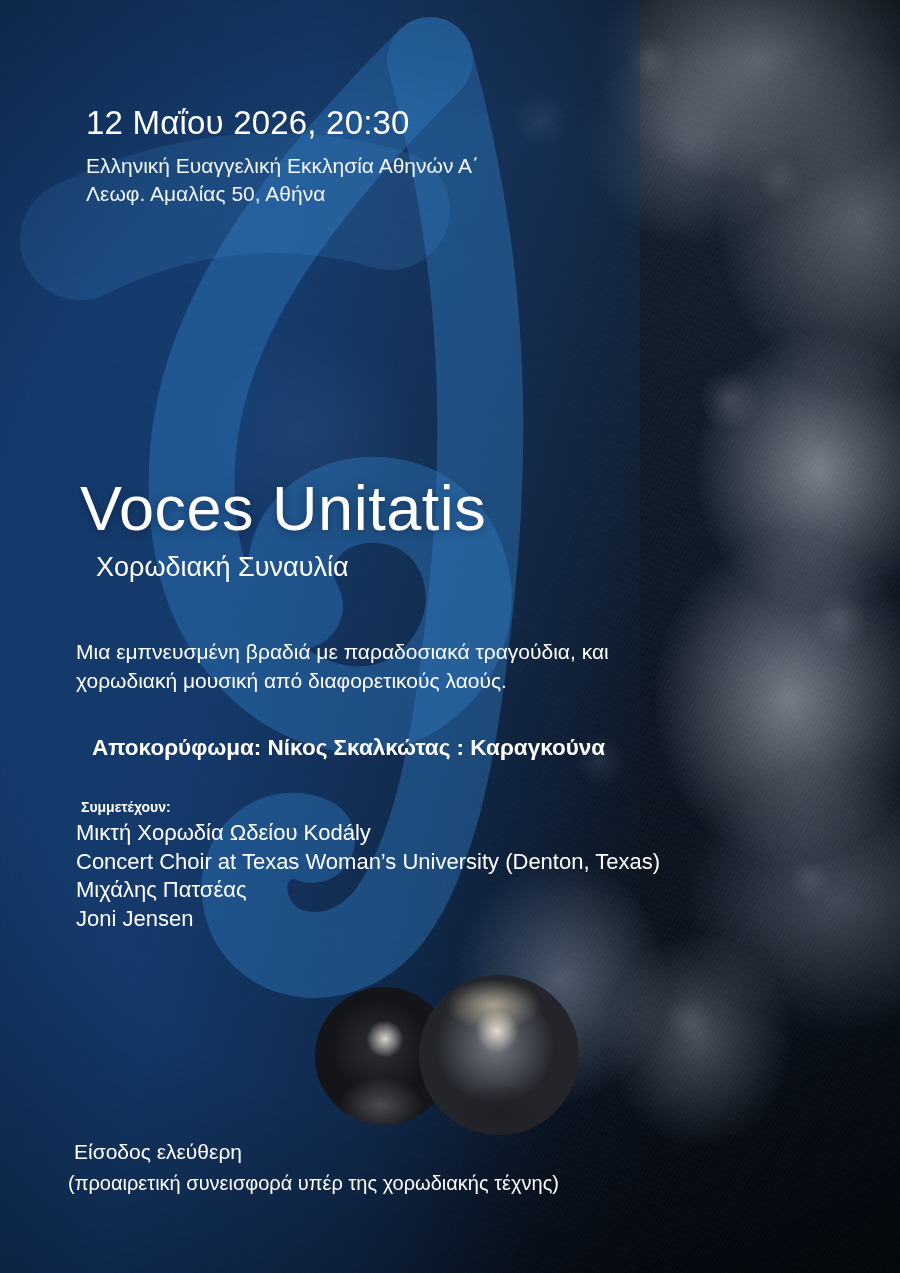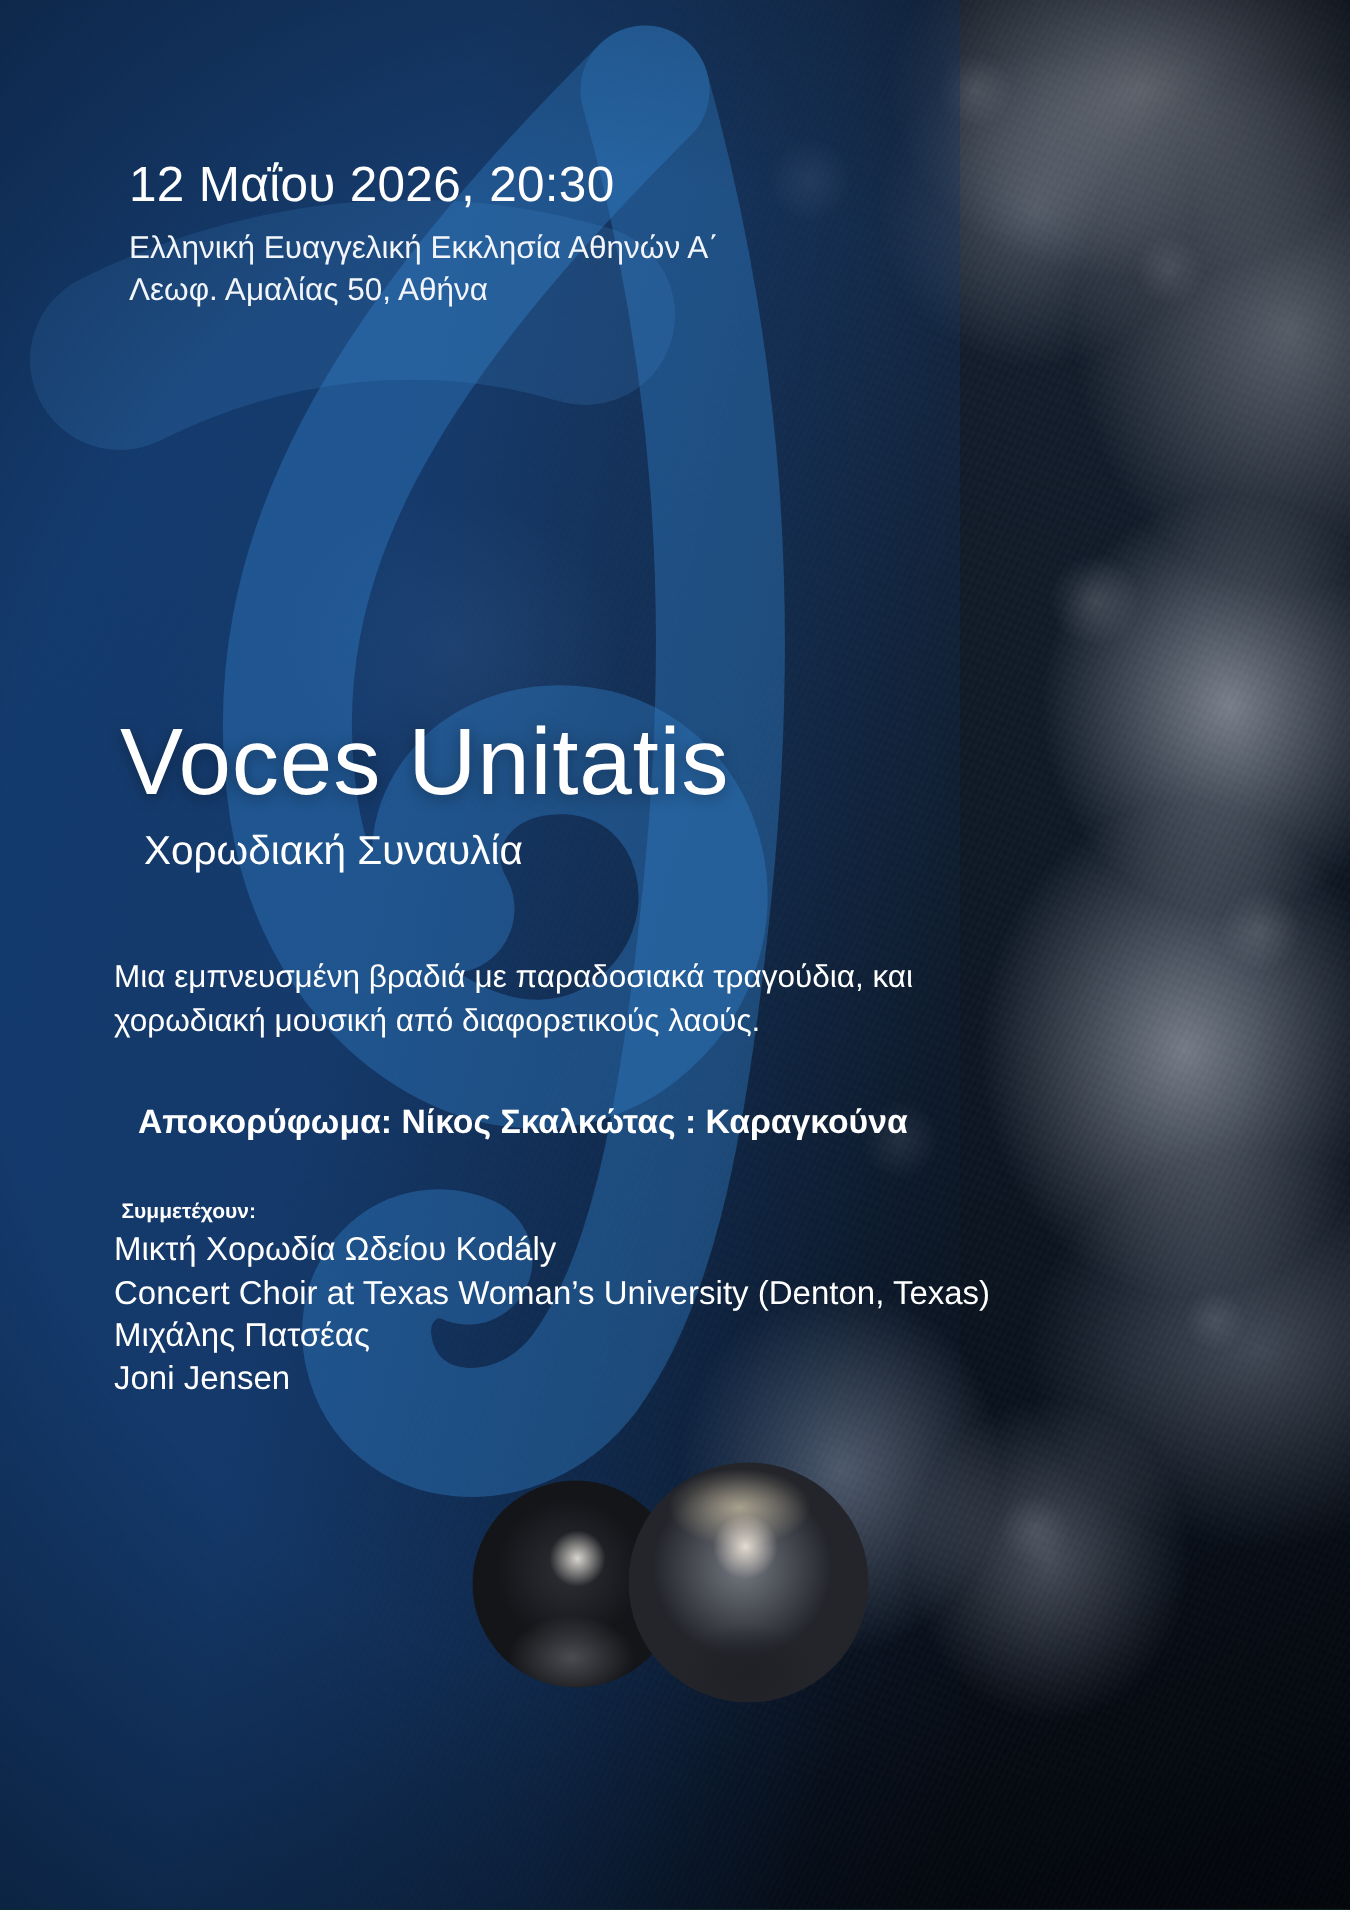--- a/index.html
+++ b/index.html
@@ -8,21 +8,21 @@
     background: #0b1420;
   }
   body {
     font-family: "Liberation Sans", sans-serif;
   }
   .poster {
     position: relative;
     width: 900px;
     height: 1273px;
     overflow: hidden;
-    background: #14532d;
+    background: #4c1d95;
   }
 
   
   .photo-layer {
     position: absolute;
     inset: 0;
     background:
       radial-gradient(ellipse 240px 180px at 760px 60px, rgba(200,205,215,0.55), rgba(20,28,40,0) 70%),
       radial-gradient(ellipse 200px 240px at 860px 220px, rgba(190,196,208,0.5), rgba(20,28,40,0) 72%),
       radial-gradient(ellipse 180px 200px at 820px 470px, rgba(205,210,220,0.55), rgba(20,28,40,0) 70%),
@@ -274,15 +274,19 @@
 
       <p class="sect-item">Μιχάλης Πατσέας</p>
       <p class="sect-item">Joni Jensen</p>
     </div>
 
     <div class="portraits">
       <div class="portrait portrait-a"></div>
       <div class="portrait portrait-b"></div>
     </div>
 
+    <div class="footer-block">
+      <p class="free-entry">Είσοδος ελεύθερη</p>
+      <p class="donation">(προαιρετική συνεισφορά υπέρ της χορωδιακής τέχνης)</p>
+    </div>
 
   </div>
 </div>
 
 </body></html>

